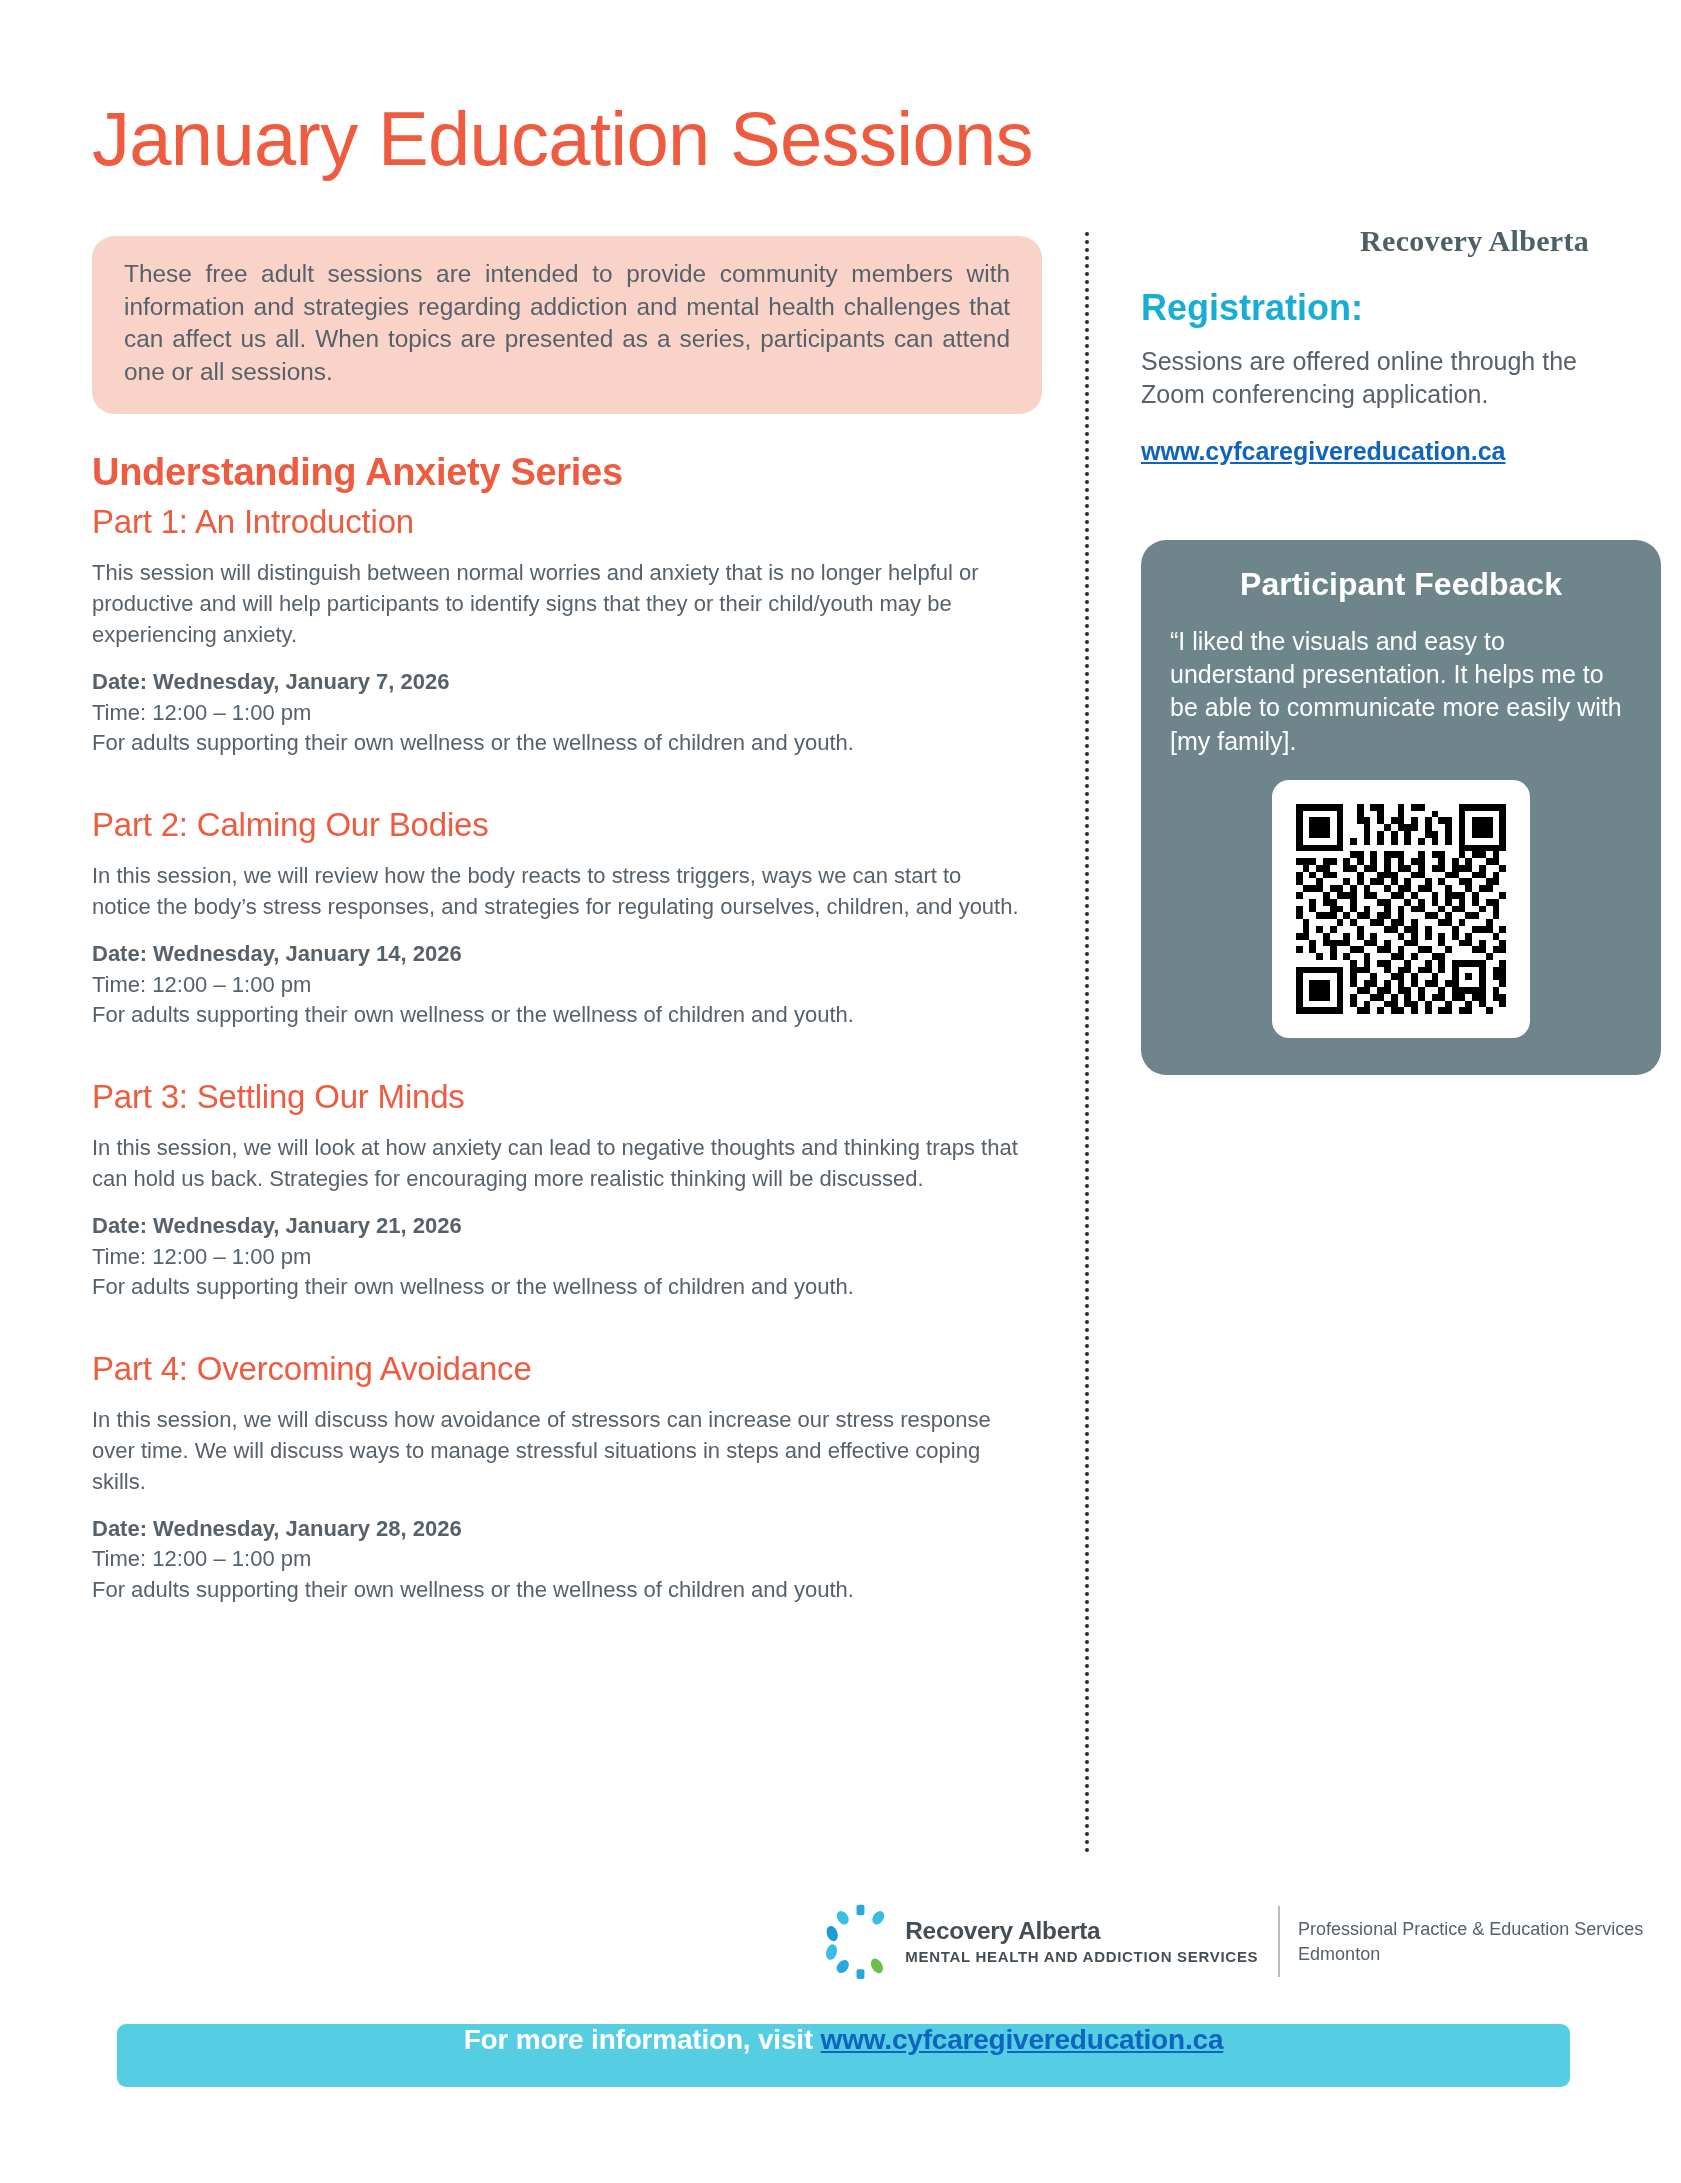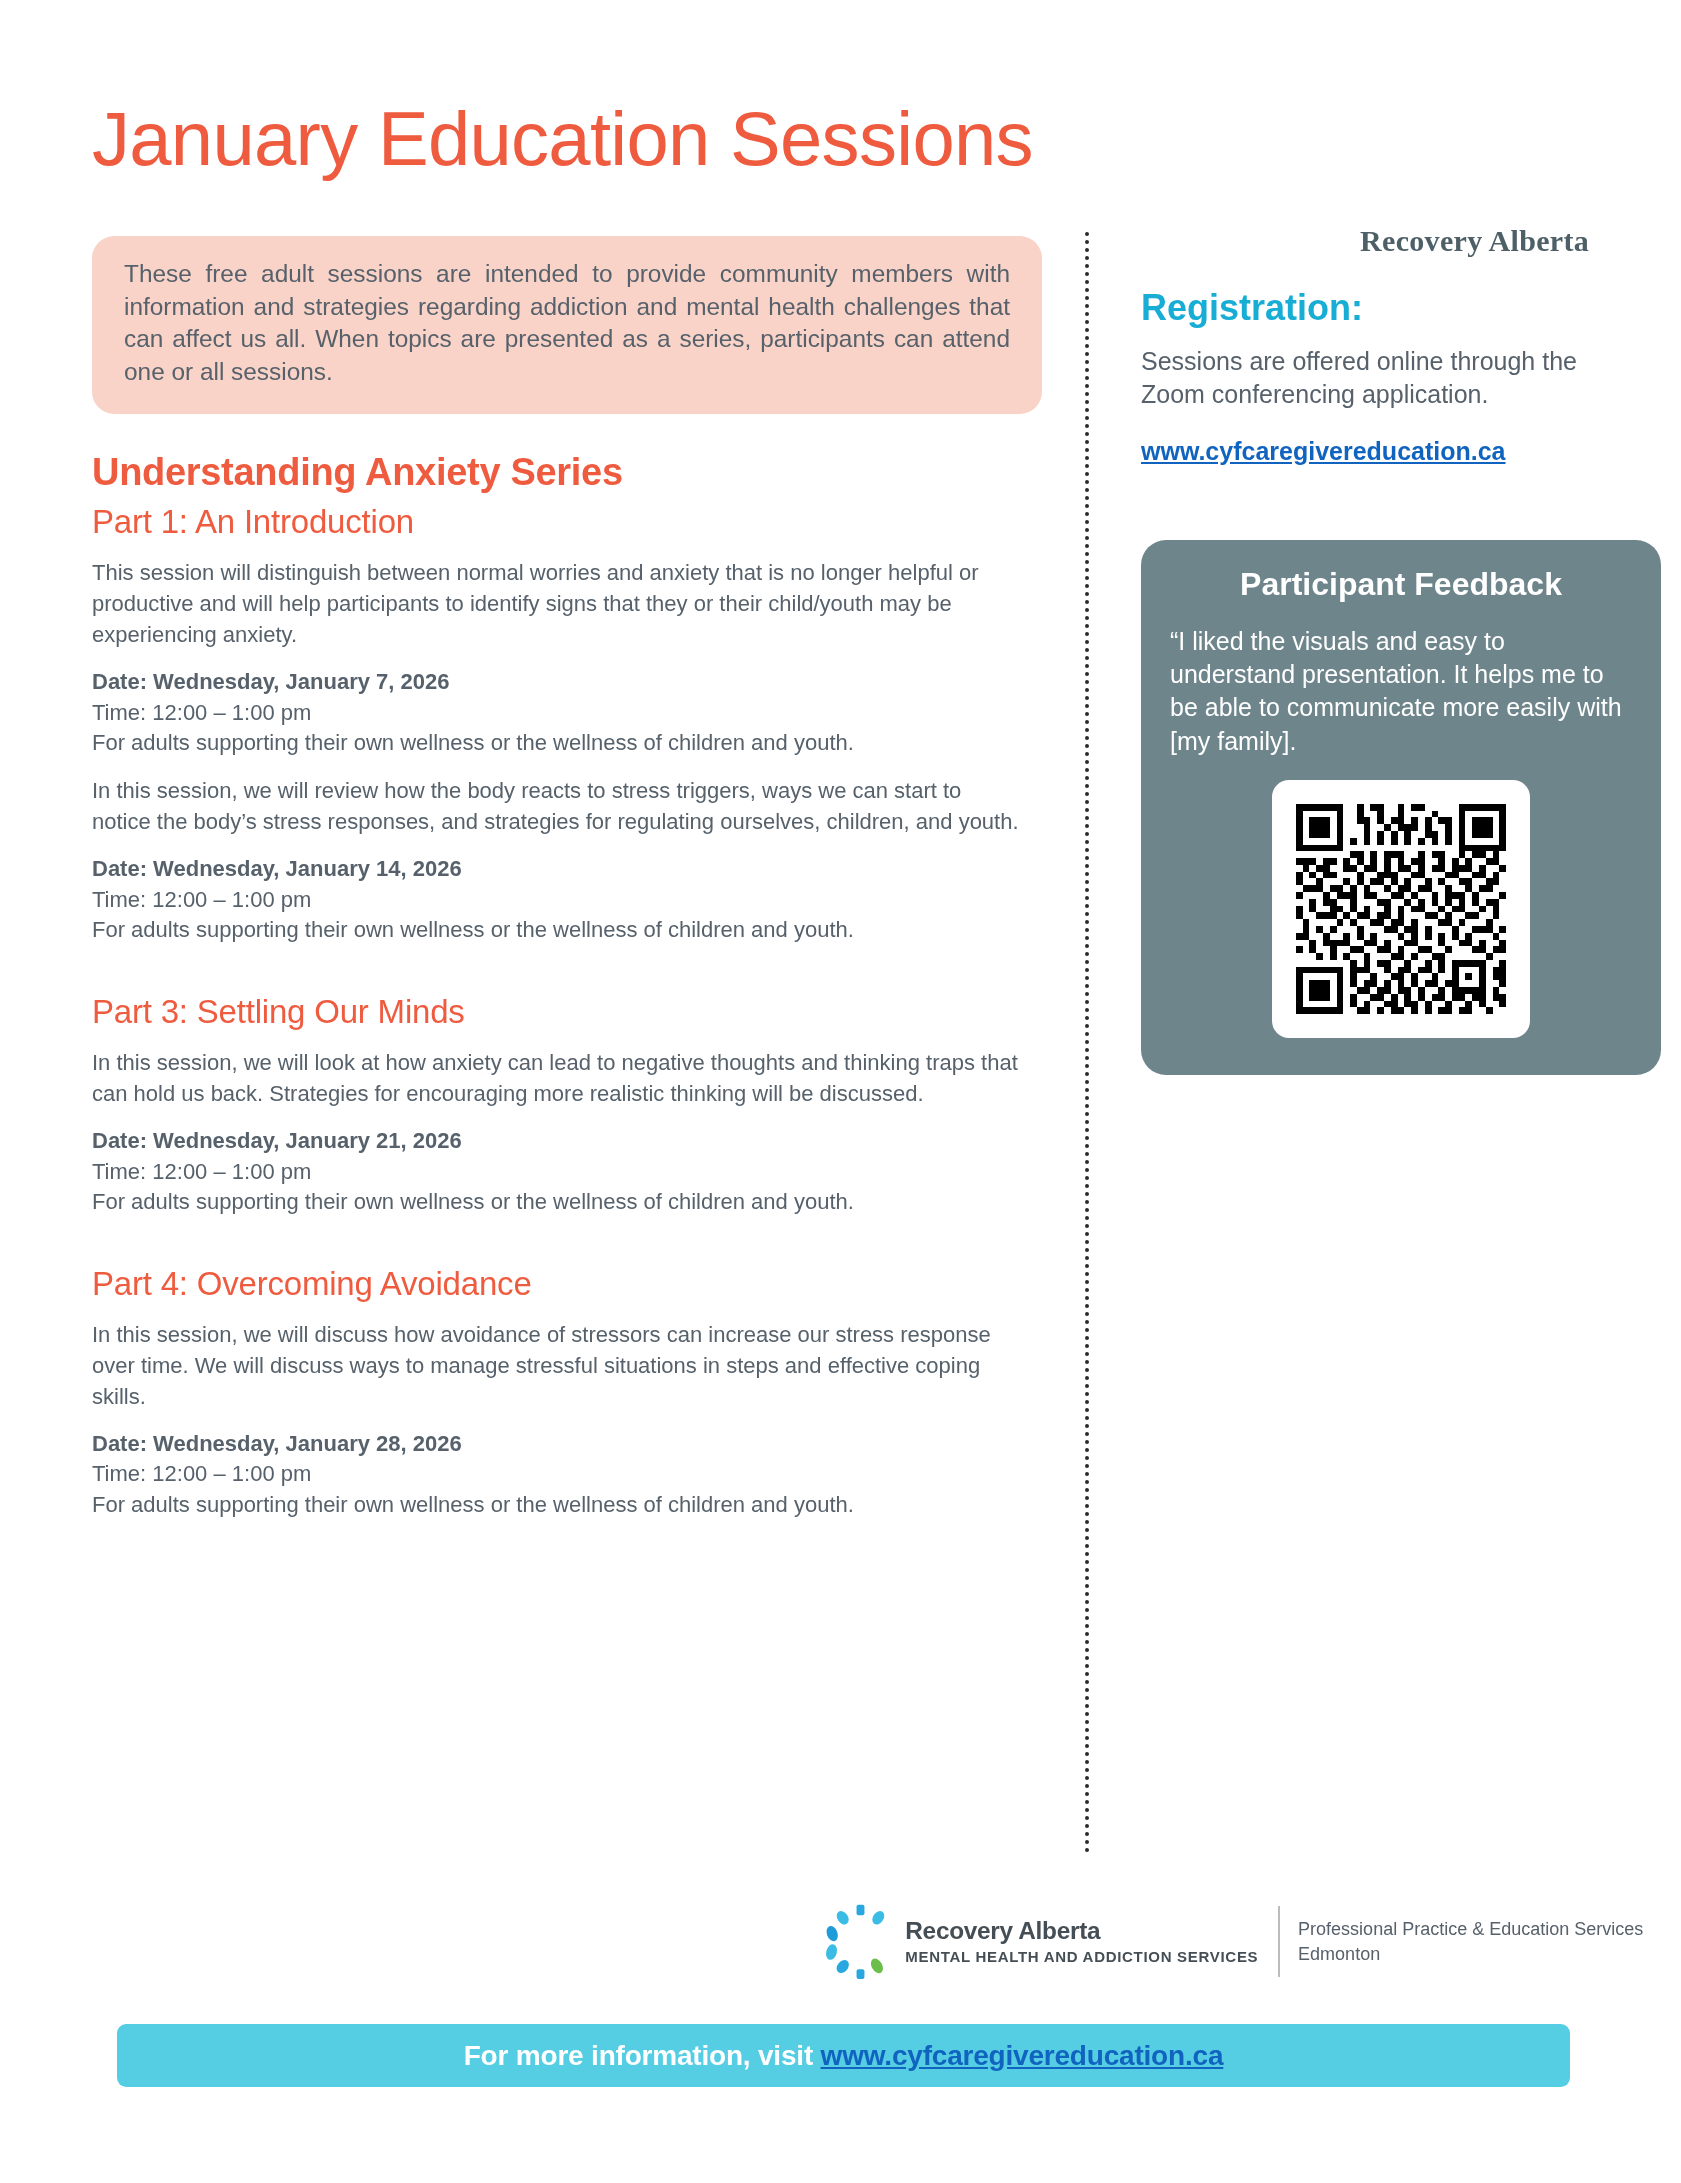--- a/index.html
+++ b/index.html
@@ -230,21 +230,20 @@
   
   .banner {
     position: absolute;
     left: 117px;
     top: 2024px;
     width: 1453px;
     height: 63px;
     background: #55CDE3;
     border-radius: 9.2px;
     display: flex;
-    align-items: center;
     justify-content: center;
   }
   .banner-text {
     font-size: 28px;
     font-weight: bold;
     color: #ffffff;
     letter-spacing: -0.2px;
   }
   .banner-link {
     color: #1064BF;
@@ -273,20 +272,21 @@
       <div class="part-title">Part 1: An Introduction</div>
       <div class="body-text">This session will distinguish between normal worries and anxiety that is no longer helpful or productive and will help participants to identify signs that they or their child/youth may be experiencing anxiety.</div>
       <div class="meta-block">
         <div class="date">Date: Wednesday, January 7, 2026</div>
         <div>Time: 12:00 – 1:00 pm</div>
         <div>For adults supporting their own wellness or the wellness of children and youth.</div>
       </div>
     </div>
 
     <div>
+      <div class="part-title spaced">Part 2: Calming Our Bodies</div>
       <div class="body-text">In this session, we will review how the body reacts to stress triggers, ways we can start to notice the body’s stress responses, and strategies for regulating ourselves, children, and youth.</div>
       <div class="meta-block">
         <div class="date">Date: Wednesday, January 14, 2026</div>
         <div>Time: 12:00 – 1:00 pm</div>
         <div>For adults supporting their own wellness or the wellness of children and youth.</div>
       </div>
     </div>
 
     <div>
       <div class="part-title spaced">Part 3: Settling Our Minds</div>

